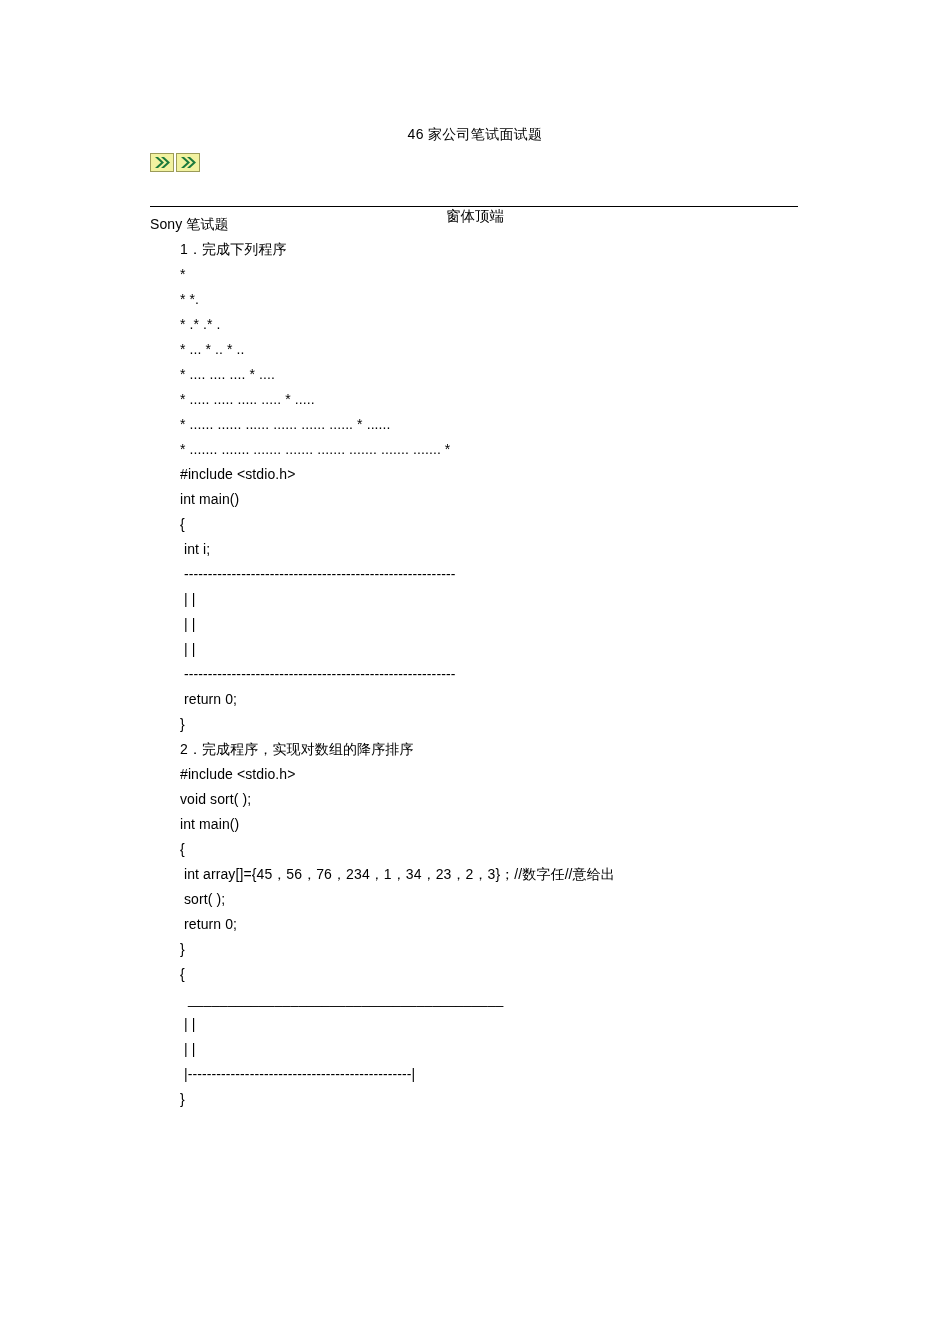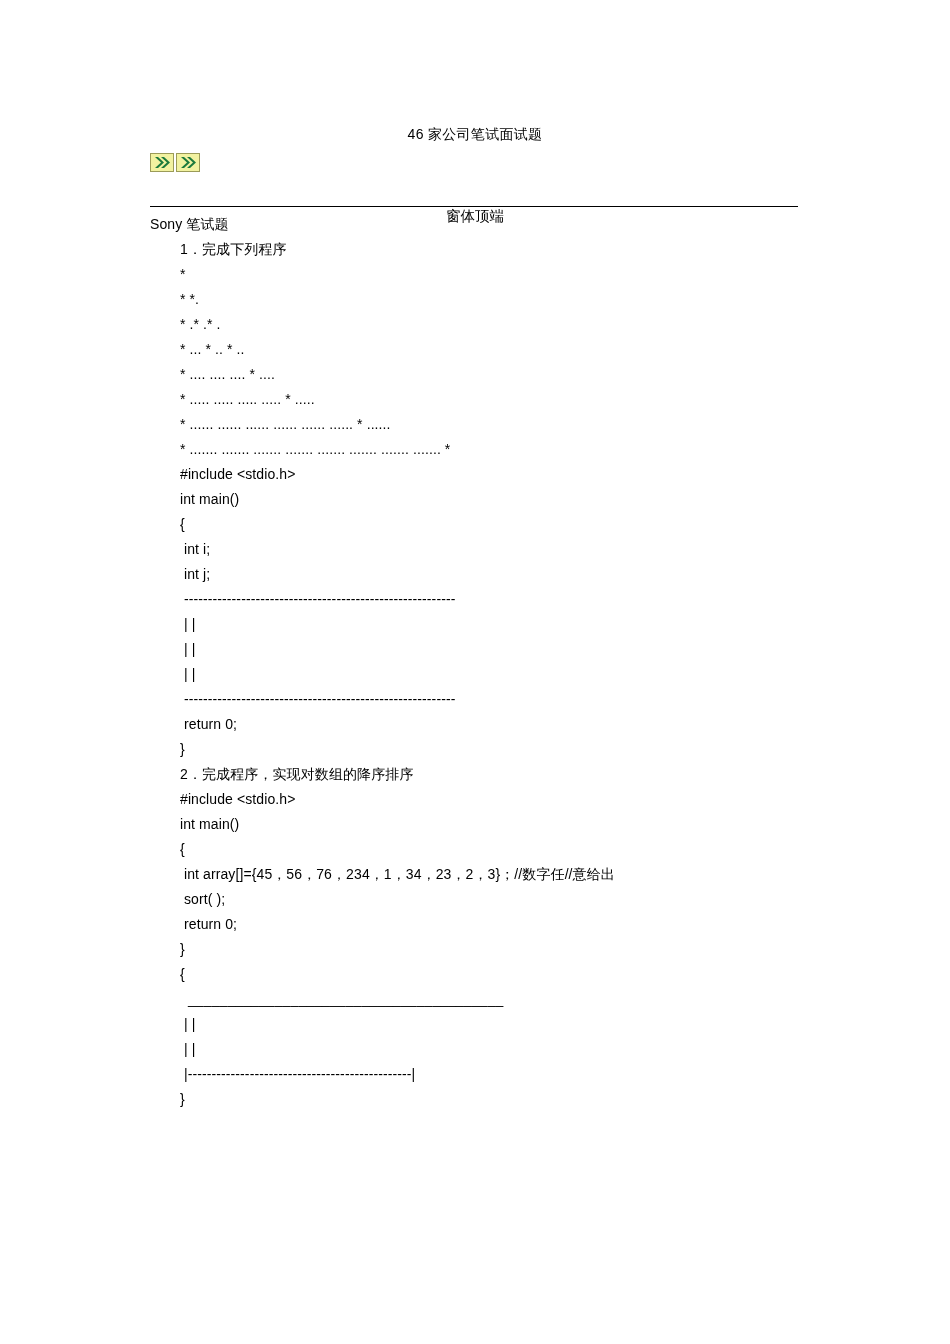--- a/index.html
+++ b/index.html
@@ -118,30 +118,30 @@
         <div class="line indent">* .* .* .</div>
         <div class="line indent">* ... * .. * ..</div>
         <div class="line indent">* .... .... .... * ....</div>
         <div class="line indent">* ..... ..... ..... ..... * .....</div>
         <div class="line indent">* ...... ...... ...... ...... ...... ...... * ......</div>
         <div class="line indent">* ....... ....... ....... ....... ....... ....... ....... ....... *</div>
         <div class="line indent">#include &lt;stdio.h&gt;</div>
         <div class="line indent">int main()</div>
         <div class="line indent">{</div>
         <div class="line indent"> int i;</div>
-        <div class="line indent"> int j;</div>
         <div class="line indent"> ---------------------------------------------------------</div>
         <div class="line indent"> | |</div>
         <div class="line indent"> | |</div>
         <div class="line indent"> | |</div>
         <div class="line indent"> ---------------------------------------------------------</div>
         <div class="line indent"> return 0;</div>
         <div class="line indent">}</div>
         <div class="line indent">2．完成程序，实现对数组的降序排序</div>
         <div class="line indent">#include &lt;stdio.h&gt;</div>
+        <div class="line indent">void sort( );</div>
         <div class="line indent">int main()</div>
         <div class="line indent">{</div>
         <div class="line indent"> int array[]={45，56，76，234，1，34，23，2，3}；//数字任//意给出</div>
         <div class="line indent"> sort( );</div>
         <div class="line indent"> return 0;</div>
         <div class="line indent">}</div>
         <div class="line indent">{</div>
         <div class="line indent">  ________________________________________</div>
         <div class="line indent"> | |</div>
         <div class="line indent"> | |</div>

